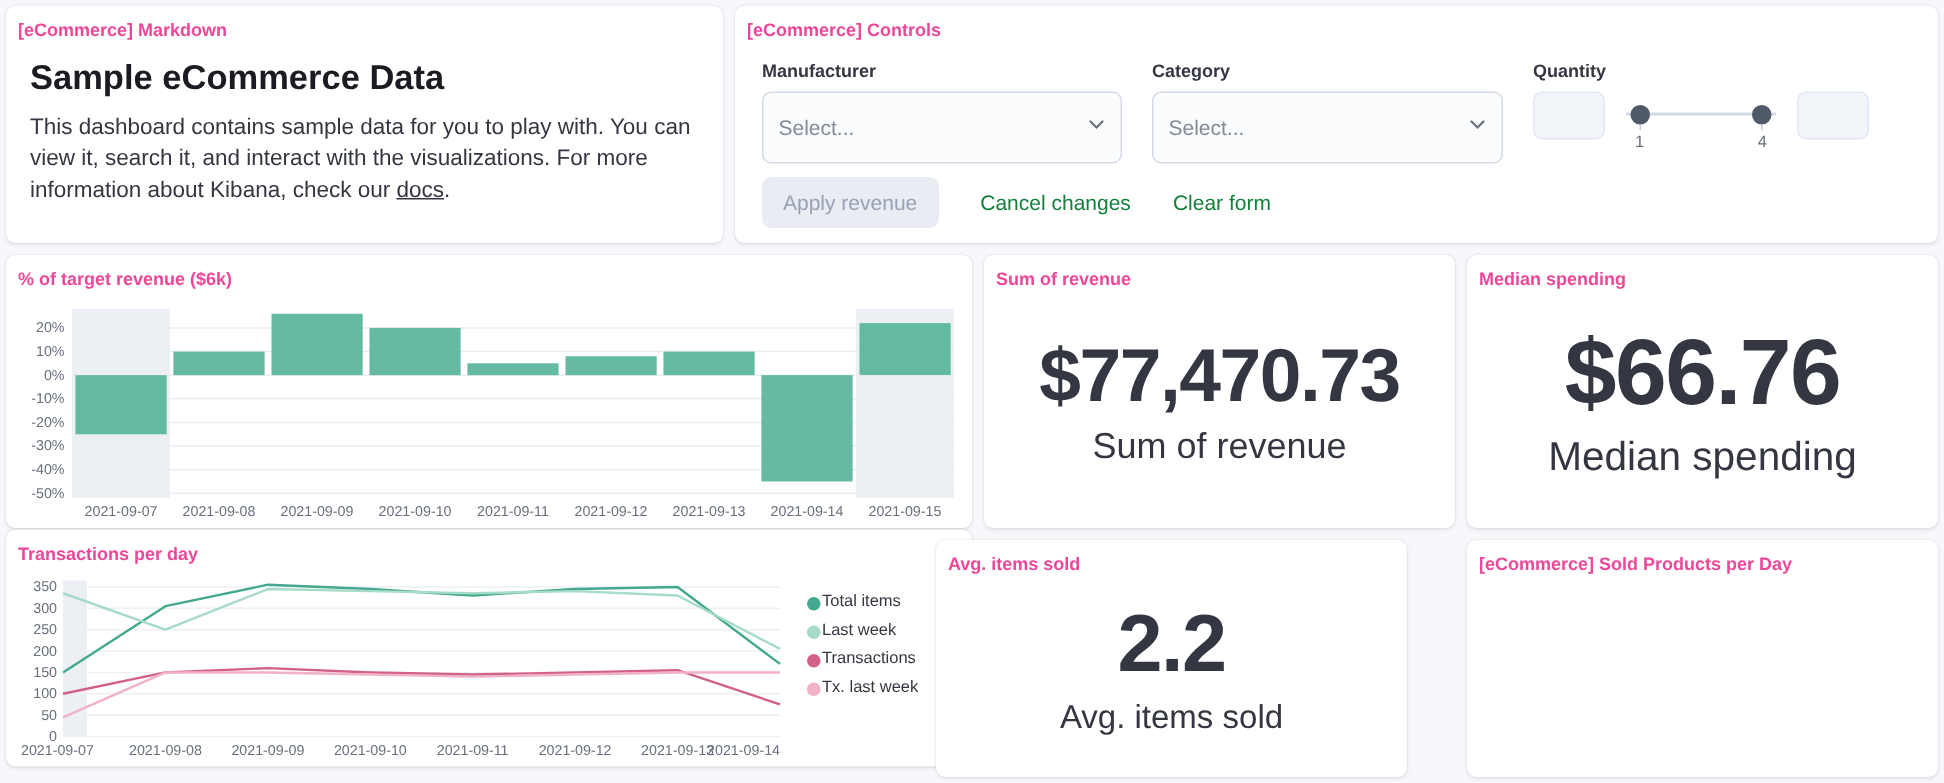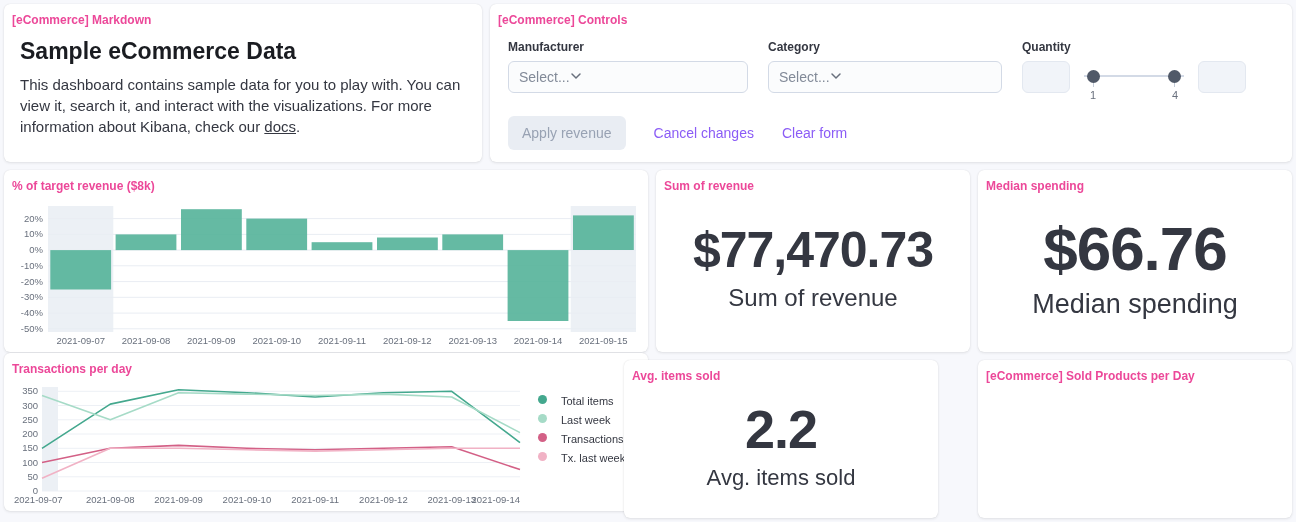--- a/index.html
+++ b/index.html
@@ -25,48 +25,48 @@
   .md-body{font-size:15px;line-height:1.4;color:#343741;margin:0 8px}
   .md-link{color:#343741;text-decoration:underline;cursor:pointer}
 
   
   .controls-row{display:flex;gap:20px;margin:12px 10px 0}
   .ctl{display:flex;flex-direction:column}
   .ctl-manufacturer{width:240px}
   .ctl-category{width:234px}
   .ctl-quantity{width:240px}
   .ctl label{font-size:12px;font-weight:700;color:#343741;margin-bottom:7px}
-  .select{height:32px;background:#fbfcfd;border:1px solid #d3dae6;border-radius:6px;
-          display:flex;align-items:center;padding:0 10px;cursor:pointer}
+  .select{height:48px;background:#fbfcfd;border:1px solid #d3dae6;border-radius:6px;
+          display:flex;align-items:center;justify-content:space-between;padding:0 10px;cursor:pointer}
   .select .ph{font-size:14px;color:#828a98}
   .qty-row{display:flex;align-items:flex-start;gap:14px}
   .qty-box{width:48px;height:32px;background:#f1f4f9;border:1px solid #e3e8f0;border-radius:6px}
   .slider{position:relative;width:100px;height:46px}
   .slider .track{position:absolute;left:0;right:0;top:14px;height:2px;background:#d3dae6}
   .slider .thumb{position:absolute;top:9px;width:13px;height:13px;border-radius:50%;background:#505968;cursor:pointer}
   .slider .t-left{left:3px}
   .slider .t-right{right:3px}
   .slider .tickmark{position:absolute;top:22px;width:1px;height:4px;background:#c4ccd8}
   .slider .tm-left{left:9px}
   .slider .tm-right{right:9px}
   .slider .snum{position:absolute;top:28px;font-size:11px;color:#69707d}
   .slider .n-left{left:6px}
   .slider .n-right{right:6px}
   .controls-buttons{display:flex;align-items:center;gap:28px;margin:9px 10px 0}
   .btn-filled{background:#e9edf3;color:#98a2b3;border:none;border-radius:6px;height:34px;
               padding:0 14px;font-size:14px;font-weight:500;font-family:inherit;cursor:pointer}
-  .btn-text{background:none;border:none;color:#8b5cf6;font-size:14px;font-family:inherit;cursor:pointer}
+  .btn-text{background:none;border:none;color:#15803d;font-size:14px;font-family:inherit;cursor:pointer}
 
   
   .chart{overflow:hidden}
   #p-bar .chart{width:628px;height:150px;margin-top:4px}
   .line-wrap{display:flex;margin-top:4px}
   #p-line .chart{width:518px;height:126px}
   .legend{width:110px;display:flex;flex-direction:column;gap:7px;padding:14px 0 0 8px}
-  .lg-item{display:flex;align-items:flex-start;gap:14px;cursor:pointer}
+  .lg-item{display:flex;align-items:flex-end;gap:1px;cursor:pointer}
   .lg-dot{width:9px;height:9px;border-radius:50%;flex:none}
   .lg-label{font-size:11px;color:#343741}
   .ax{font-size:9.5px;fill:#69707d}
 
   
   .metric-body{height:calc(100% - 18px);display:flex;flex-direction:column;align-items:center;justify-content:center}
   .metric-value{font-weight:600;color:#343741;letter-spacing:-1px;line-height:1.05}
   .metric-label{color:#343741;margin-top:8px}
   #p-sum .metric-value{font-size:50px}
   #p-sum .metric-label{font-size:24px}
@@ -130,21 +130,21 @@
       </div>
     </div>
     <div class="controls-buttons">
       <button class="btn-filled">Apply revenue</button>
       <button class="btn-text">Cancel changes</button>
       <button class="btn-text">Clear form</button>
     </div>
   </section>
 
   <section class="panel" id="p-bar">
-    <div class="panel-title">% of target revenue ($8k)</div>
+    <div class="panel-title">% of target revenue ($6k)</div>
     <div class="chart"><svg width="628" height="150">
           <rect x="36.0" y="8" width="65.3" height="126" fill="#ecf0f5"></rect>
           <rect x="558.7" y="8" width="65.3" height="126" fill="#ecf0f5"></rect>
           <line x1="36" x2="624" y1="20.6" y2="20.6" stroke="#e9edf3"></line>
           <text x="31" y="23.6" class="ax" text-anchor="end">20%</text>
           <line x1="36" x2="624" y1="36.4" y2="36.4" stroke="#e9edf3"></line>
           <text x="31" y="39.4" class="ax" text-anchor="end">10%</text>
           <line x1="36" x2="624" y1="52.1" y2="52.1" stroke="#e9edf3"></line>
           <text x="31" y="55.1" class="ax" text-anchor="end">0%</text>
           <line x1="36" x2="624" y1="67.8" y2="67.8" stroke="#e9edf3"></line>

